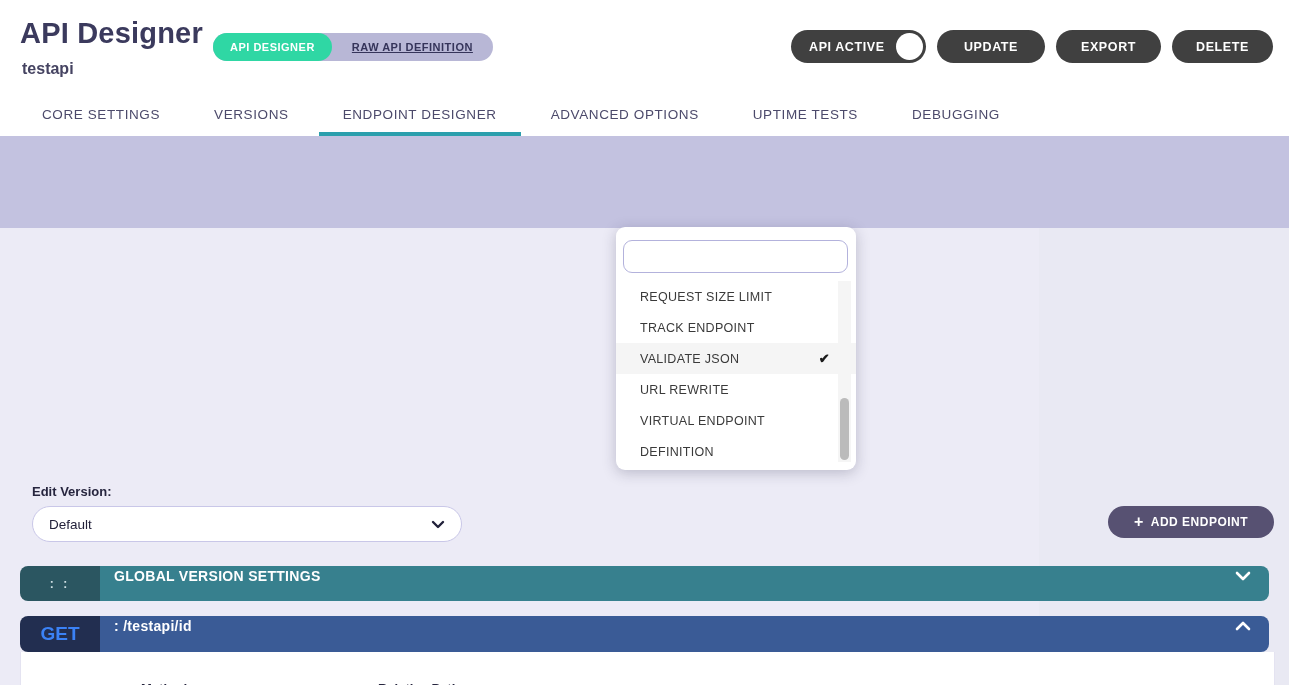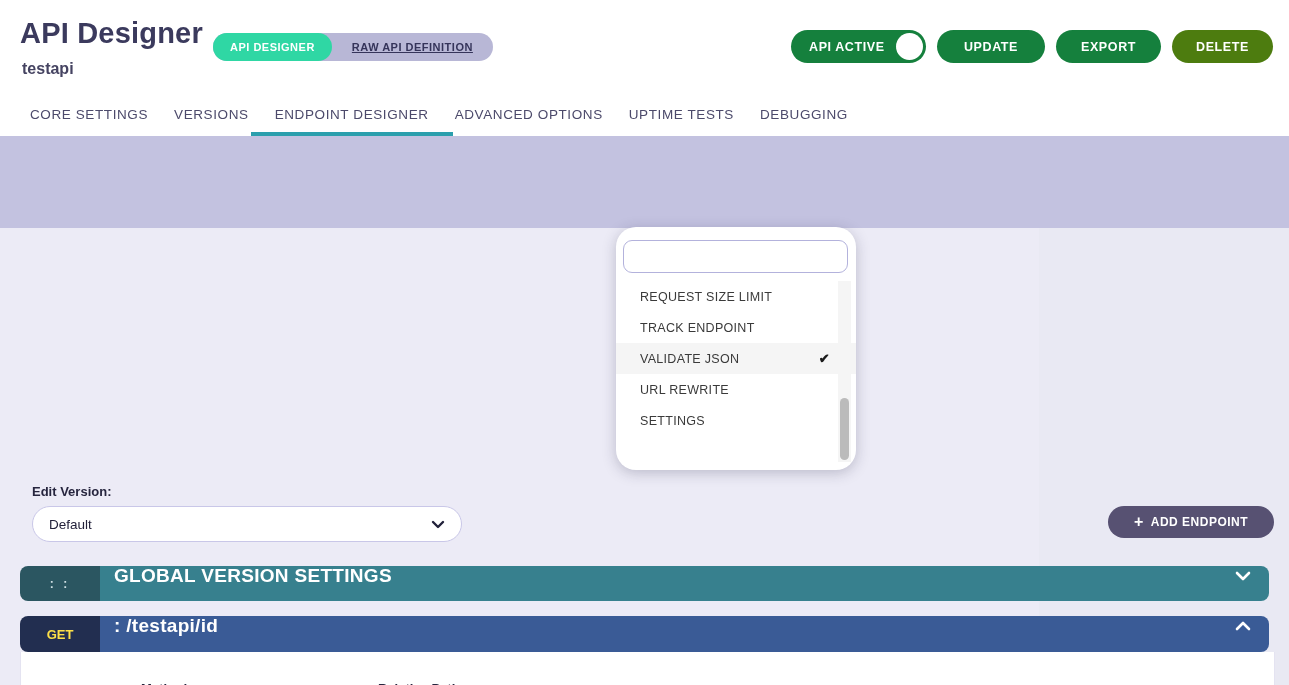--- a/index.html
+++ b/index.html
@@ -12,29 +12,29 @@
     color:#2c2b47;
   }
   
   .header { position:absolute; top:0; left:0; width:1289px; height:136px; background:#ffffff; }
   .logo-title { position:absolute; left:20px; top:17px; font-size:29px; font-weight:bold; color:#3b3a5d; letter-spacing:0.2px; }
   .api-name  { position:absolute; left:22px; top:60px; font-size:16px; font-weight:bold; color:#454361; }
   .segmented { position:absolute; left:213px; top:33px; height:28px; background:#b8b7d6; border-radius:14px; display:flex; align-items:center; }
   .seg-active { height:28px; display:flex; align-items:center; padding:0 17px; background:#2fd7a4; border-radius:14px; color:#ffffff; font-size:11px; font-weight:bold; letter-spacing:0.5px; }
   .seg-inactive { padding:0 20px; color:#35345a; font-size:11px; font-weight:bold; letter-spacing:0.5px;text-decoration:underline; }
   .pill-btn { position:absolute; top:30px; height:33px; border-radius:17px; display:flex; align-items:center; justify-content:center; color:#fff; font-size:12.5px; font-weight:bold; letter-spacing:0.6px; cursor:pointer; border:none; }
-  .btn-teal { background:#15803d; }
-  .btn-red  { background:#4d7c0f;text-align:right; }
+  .btn-teal { background:#404040; }
+  .btn-red  { background:#404040;text-align:right; }
   .btn-api-active { left:791px; width:135px; justify-content:flex-start; padding-left:18px; }
   .toggle-knob { position:absolute; right:3px; top:3px; width:27px; height:27px; border-radius:50%; background:#ffffff; }
   .btn-update { left:937px; width:108px; }
   .btn-export { left:1056px; width:105px; }
   .btn-delete { left:1172px; width:101px; }
   
-  .tab-row { position:absolute; left:30px; top:107px; display:flex; gap:26px; }
+  .tab-row { position:absolute; left:42px; top:107px; display:flex; gap:54px; }
   .tab { position:relative; font-size:13.5px; letter-spacing:0.6px; color:#4c4a6b; cursor:pointer; white-space:nowrap; }
   .tab.active::after { content:""; position:absolute; left:-24px; right:-24px; top:25px; height:5px; background:#2b9fad; }
   
   .api-band { position:absolute; top:136px; left:0; width:1289px; height:92px; background:#c3c2e0; }
   .band-row { position:absolute; left:20px; display:flex; align-items:center; gap:8px; }
   .band-row-1 { top:161px; }
   .band-row-2 { top:192px; }
   .band-label { font-size:14px; font-weight:bold; color:#2c2b47; }
   .band-value { font-family:"DejaVu Sans Mono", monospace; font-size:13.5px; color:#2c2b47; }
   .copy-icon { width:14px; height:16px; margin-left:4px; cursor:pointer; }
@@ -43,34 +43,34 @@
   .edit-version-label { position:absolute; left:32px; top:256px; font-size:13px; font-weight:bold; color:#26253e; }
   .select-pill { position:absolute; background:#fff; border:1px solid #c9c7e8; border-radius:18px; display:flex; align-items:center; padding:0 16px; font-size:13.5px; color:#22213a; cursor:pointer; }
   .version-select { left:32px; top:278px; width:430px; height:36px;align-items:center; }
   .select-chevron { margin-left:auto; }
   .add-endpoint { position:absolute; left:1108px; top:278px; width:166px; height:32px; background:#575172; border-radius:16px; color:#fff; font-size:12px; font-weight:bold; letter-spacing:0.5px; display:flex; align-items:center; justify-content:center; gap:7px; cursor:pointer; border:none; }
   .plus-glyph { font-size:16px; font-weight:bold; line-height:1; }
   
   .bar { position:absolute; left:20px; width:1249px; height:36px; border-radius:8px; overflow:hidden; display:flex; align-items:stretch; cursor:pointer; }
   .bar-global { top:338px; height:35px; }
   .bar-get { top:388px; }
-  .bar-left { width:80px; display:flex; align-items:center; justify-content:center; color:#fde047; font-size:13px; font-weight:bold; flex:none; }
+  .bar-left { width:80px; display:flex; align-items:center; justify-content:center; color:#3b82f6; font-size:19px; font-weight:bold; flex:none; }
   .bar-left-global { background:#2b5661; color:#cfe0e4; font-size:12px; letter-spacing:3px; }
   .bar-left-get { background:#222e50; }
-  .bar-main { flex:1; display:flex; align-items:center; padding:0 18px 16px 14px; color:#fff; font-size:19px; font-weight:bold; letter-spacing:0.3px; }
+  .bar-main { flex:1; display:flex; align-items:center; padding:0 18px 16px 14px; color:#fff; font-size:14px; font-weight:bold; letter-spacing:0.3px; }
   .bar-main-global { background:#37808e; }
   .bar-main-get { background:#3a5b96; }
   .bar-chevron { margin-left:auto; }
   
   .panel { position:absolute; left:20px; top:424px; width:1255px; height:241px; background:#ffffff; border:1px solid #e4e3f1; border-top:none; border-radius:0 0 10px 10px; }
   .field-label { position:absolute; font-size:13px; font-weight:bold; color:#26253e; }
   .method-label { left:120px; top:29px; }
   .relpath-label { left:357px; top:29px; }
   
-  .dropdown { position:absolute; left:616px; top:227px; width:240px; height:243px; background:#ffffff; border-radius:20px; box-shadow:0 3px 14px rgba(40,40,70,0.25); z-index:50; }
+  .dropdown { position:absolute; left:616px; top:227px; width:240px; height:243px; background:#ffffff; border-radius:9px; box-shadow:0 3px 14px rgba(40,40,70,0.25); z-index:50; }
   .dd-search { position:absolute; left:7px; top:13px; width:225px; height:33px; border:1.5px solid #b3b2dc; border-radius:9px; outline:none; padding:0 10px; font-size:13px; font-family:"Liberation Sans", sans-serif; }
   .dd-list { position:absolute; left:0; top:54px; width:240px; height:186px; overflow:hidden; }
   .dd-item { height:31px; display:flex; align-items:center; padding:0 36px 0 24px; font-size:12.5px; color:#3a3a3a; letter-spacing:0.3px; cursor:pointer; position:relative; }
   .dd-item.selected { background:#f5f5f5; }
   .dd-check { position:absolute; right:26px; font-size:13px; color:#1a1a1a; font-weight:bold; }
   .dd-scroll-track { position:absolute; right:5px; top:54px; width:13px; height:181px; background:#f5f5f5; }
   .dd-scroll-thumb { position:absolute; left:2px; bottom:2px; width:9px; height:62px; background:#bbbbbb; border-radius:5px; cursor:pointer; }
   svg { display:block; }
 </style>
 </head>
@@ -169,18 +169,19 @@
 <div class="dropdown">
   <input class="dd-search" type="text" value="" style="">
   <div class="dd-list">
     <div class="dd-item">REQUEST SIZE LIMIT</div>
     <div class="dd-item">TRACK ENDPOINT</div>
     <div class="dd-item selected">
       <span>VALIDATE JSON</span>
       <span class="dd-check">✔</span>
     </div>
     <div class="dd-item">URL REWRITE</div>
-    <div class="dd-item">SETTINGS</div>
+    <div class="dd-item">VIRTUAL ENDPOINT</div>
+    <div class="dd-item">DEFINITION</div>
   </div>
   <div class="dd-scroll-track">
     <div class="dd-scroll-thumb"></div>
   </div>
 </div>
 
 </body></html>

